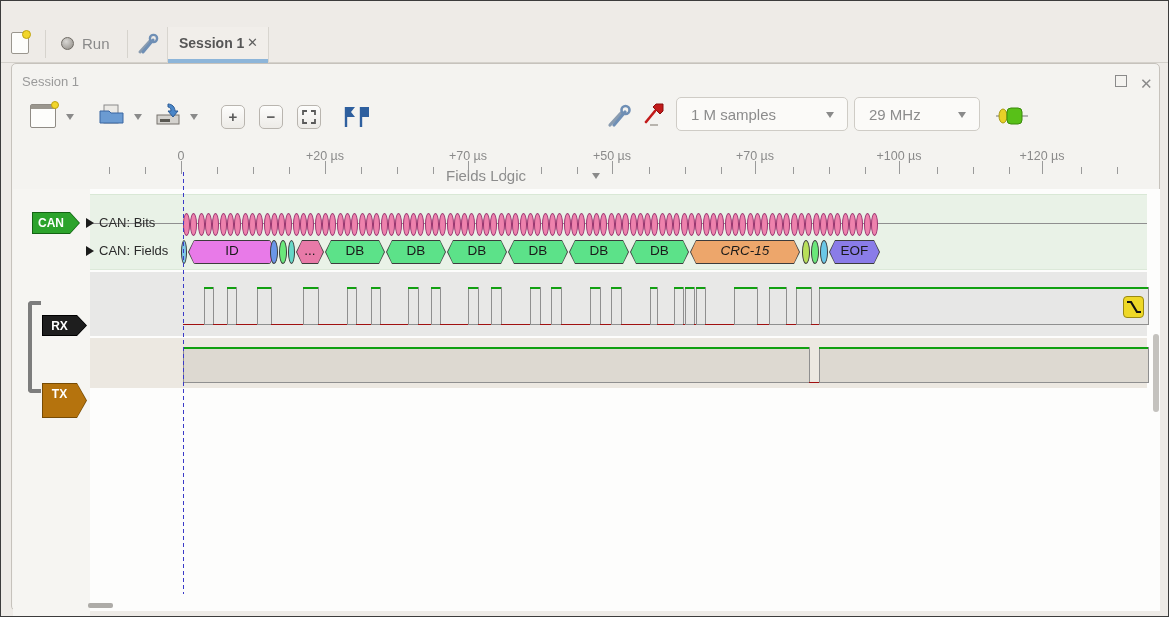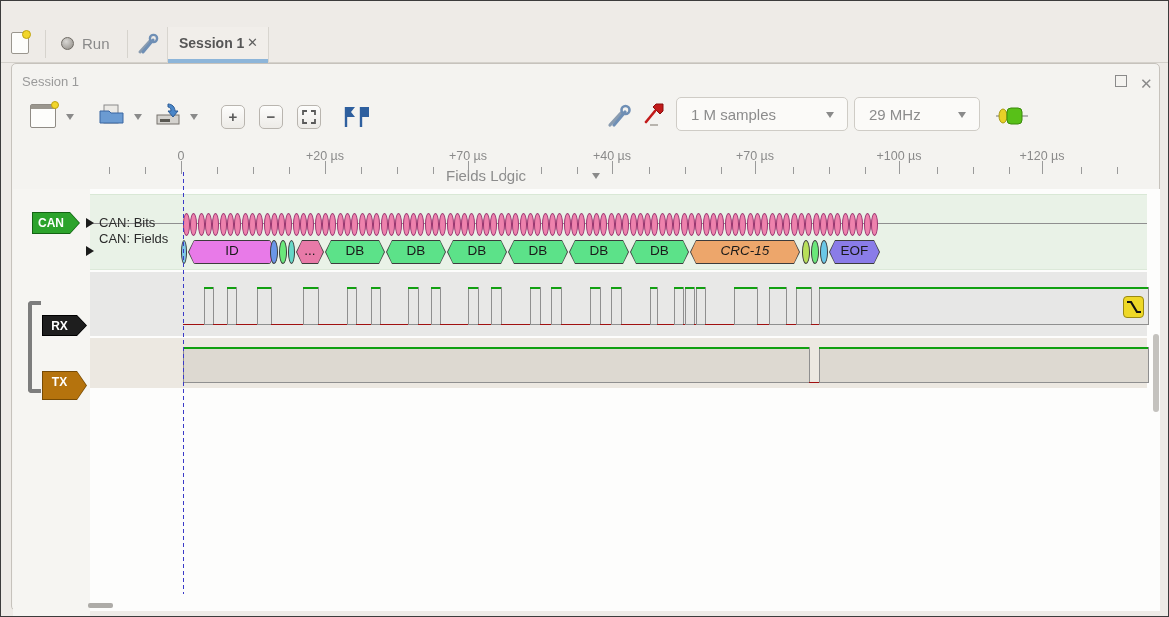--- a/index.html
+++ b/index.html
@@ -82,21 +82,21 @@
   .sliver{position:absolute;top:176px;height:24px;border-radius:50%;border:1px solid #3c3c3c;}
   
   .tag{position:absolute;height:22px;}
   .tag .shape{position:absolute;inset:0;clip-path:polygon(0 0,calc(100% - 10px) 0,100% 50%,calc(100% - 10px) 100%,0 100%);}
   .tag .shape::before{content:"";position:absolute;inset:1px;background:var(--c);
        clip-path:polygon(0 0,calc(100% - 9px) 0,100% 50%,calc(100% - 9px) 100%,0 100%);}
   .tag span{position:absolute;left:0;top:4px;width:calc(100% - 10px);text-align:center;
        font-size:12px;font-weight:bold;color:#fff;}
   #tag-can{left:20px;top:148px;width:48px;}  #tag-can .shape{background:#136313;}
   #tag-rx{left:30px;top:251px;width:45px;height:21px;} #tag-rx .shape{background:#000;}
-  #tag-tx{left:30px;top:307px;width:45px;height:29px;} #tag-tx .shape{background:#774b04;}
+  #tag-tx{left:30px;top:319px;width:45px;height:35px;} #tag-tx .shape{background:#774b04;}
   #group-bracket{position:absolute;left:16px;top:237px;width:13px;height:92px;
        border-left:4px solid #7d7d7d;border-top:4px solid #7d7d7d;border-bottom:4px solid #7d7d7d;
        border-radius:4px 0 0 4px;}
   
   #cursor-line{position:absolute;left:170px;top:108px;width:1px;height:422px;
        background:repeating-linear-gradient(180deg,#3a3ac8 0 4px,transparent 4px 7px);}
   
   #trig{position:absolute;left:1111px;top:232px;width:21px;height:22px;background:#eed827;
        border:1px solid #9a8a12;border-radius:4px;}
   
@@ -233,21 +233,21 @@
         <div class="tick" style="left: 996px; top: 30px; height: 7px;"></div>
         <div class="tick" style="left: 1068px; top: 30px; height: 7px;"></div>
         <div class="tick" style="left: 1104px; top: 30px; height: 7px;"></div>
         <div class="tick" style="left: 168px; top: 24px; height: 13px;"></div>
         <div class="tick-label" style="left: 168px;">0</div>
         <div class="tick" style="left: 312px; top: 24px; height: 13px;"></div>
         <div class="tick-label" style="left: 312px;">+20 µs</div>
         <div class="tick" style="left: 455px; top: 24px; height: 13px;"></div>
         <div class="tick-label" style="left: 455px;">+70 µs</div>
         <div class="tick" style="left: 599px; top: 24px; height: 13px;"></div>
-        <div class="tick-label" style="left: 599px;">+40 µs</div>
+        <div class="tick-label" style="left: 599px;">+50 µs</div>
         <div class="tick" style="left: 742px; top: 24px; height: 13px;"></div>
         <div class="tick-label" style="left: 742px;">+70 µs</div>
         <div class="tick" style="left: 886px; top: 24px; height: 13px;"></div>
         <div class="tick-label" style="left: 886px;">+100 µs</div>
         <div class="tick" style="left: 1029px; top: 24px; height: 13px;"></div>
         <div class="tick-label" style="left: 1029px;">+120 µs</div>
       </div>
 
     <div id="bits-line"></div>
     <div id="bits-layer">
@@ -459,21 +459,21 @@
         <line x1="797" y1="318.5" x2="807" y2="318.5" stroke="#a01010" stroke-width="1.4" shape-rendering="crispEdges"></line>
         <rect x="807" y="283.5" width="329" height="35" fill="#ddd9d1" stroke="#8f8f8f" shape-rendering="crispEdges"></rect>
         <line x1="807" y1="283.5" x2="1136" y2="283.5" stroke="#11a011" stroke-width="2" shape-rendering="crispEdges"></line>
       </svg>
 
     <div id="cursor-line" style="left: 171px;"></div>
 
     <div class="row-arrow" style="left:74px;top:154px"></div>
     <div class="row-label" style="left:87px;top:151px">CAN: Bits</div>
     <div class="row-arrow" style="left:74px;top:182px"></div>
-    <div class="row-label" style="left:87px;top:167px">CAN: Fields</div>
+    <div class="row-label" style="left:87px;top:179px">CAN: Fields</div>
 
     <div class="tag" id="tag-can">
       <div class="shape" style="--c:#2ca32c"></div>
       <span>CAN</span>
     </div>
     <div id="group-bracket"></div>
     <div class="tag" id="tag-rx">
       <div class="shape" style="--c:#1e1e1e"></div>
       <span>RX</span>
     </div>

